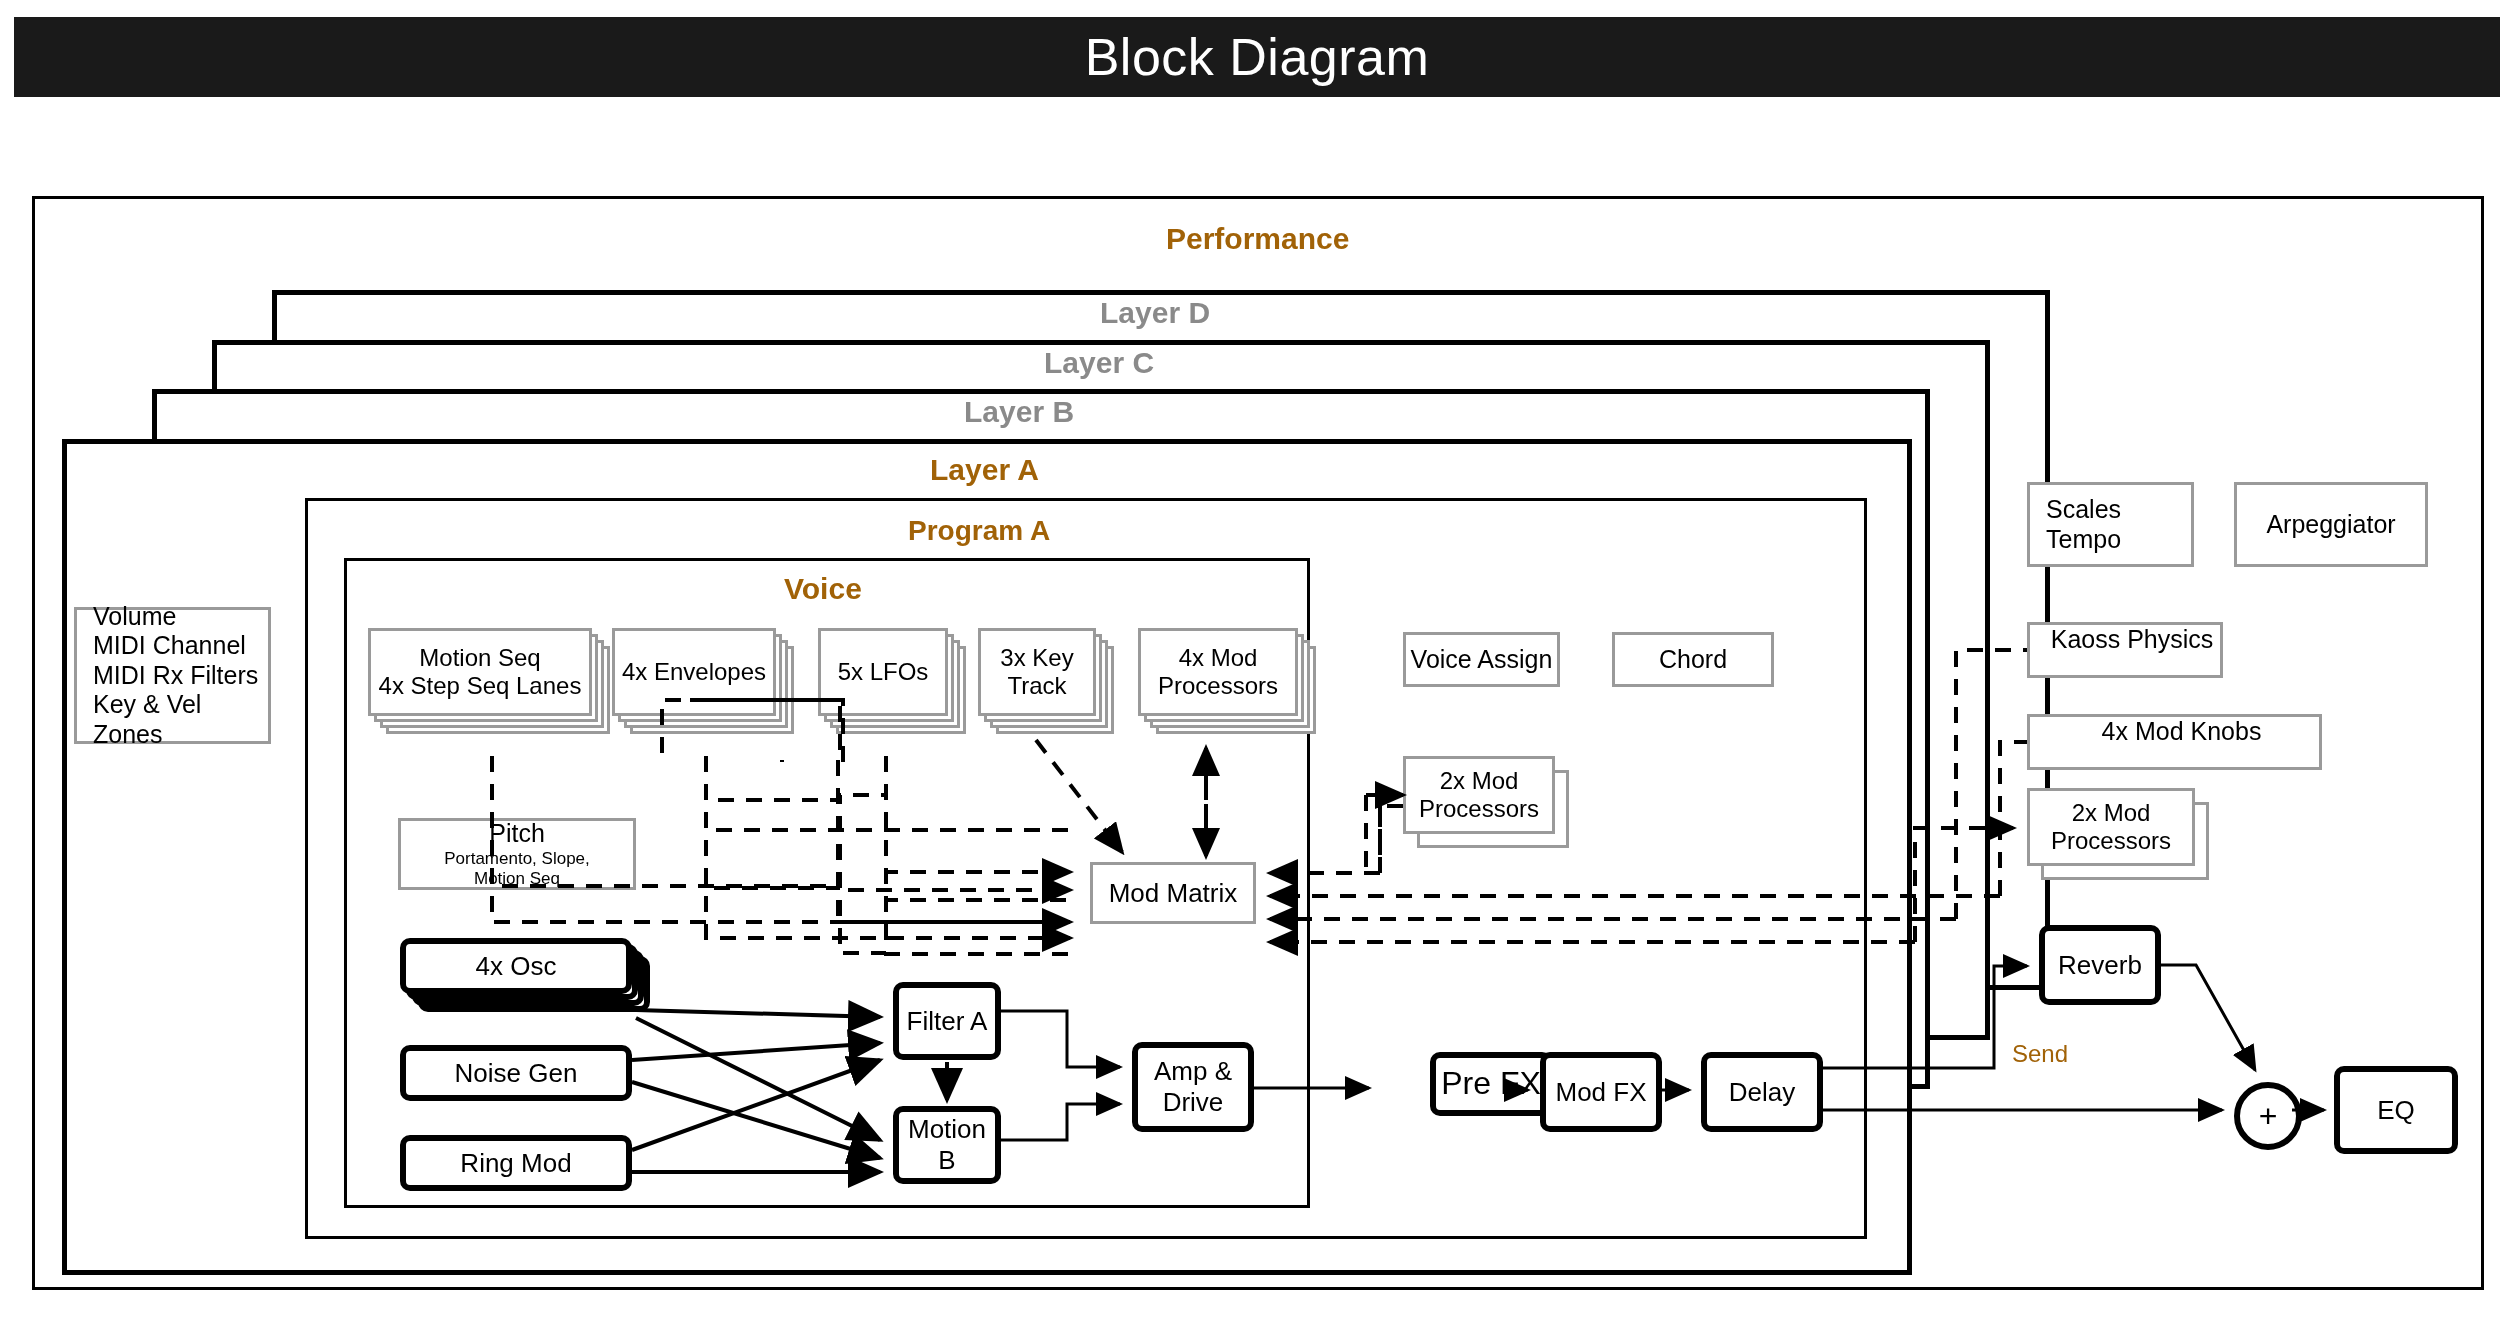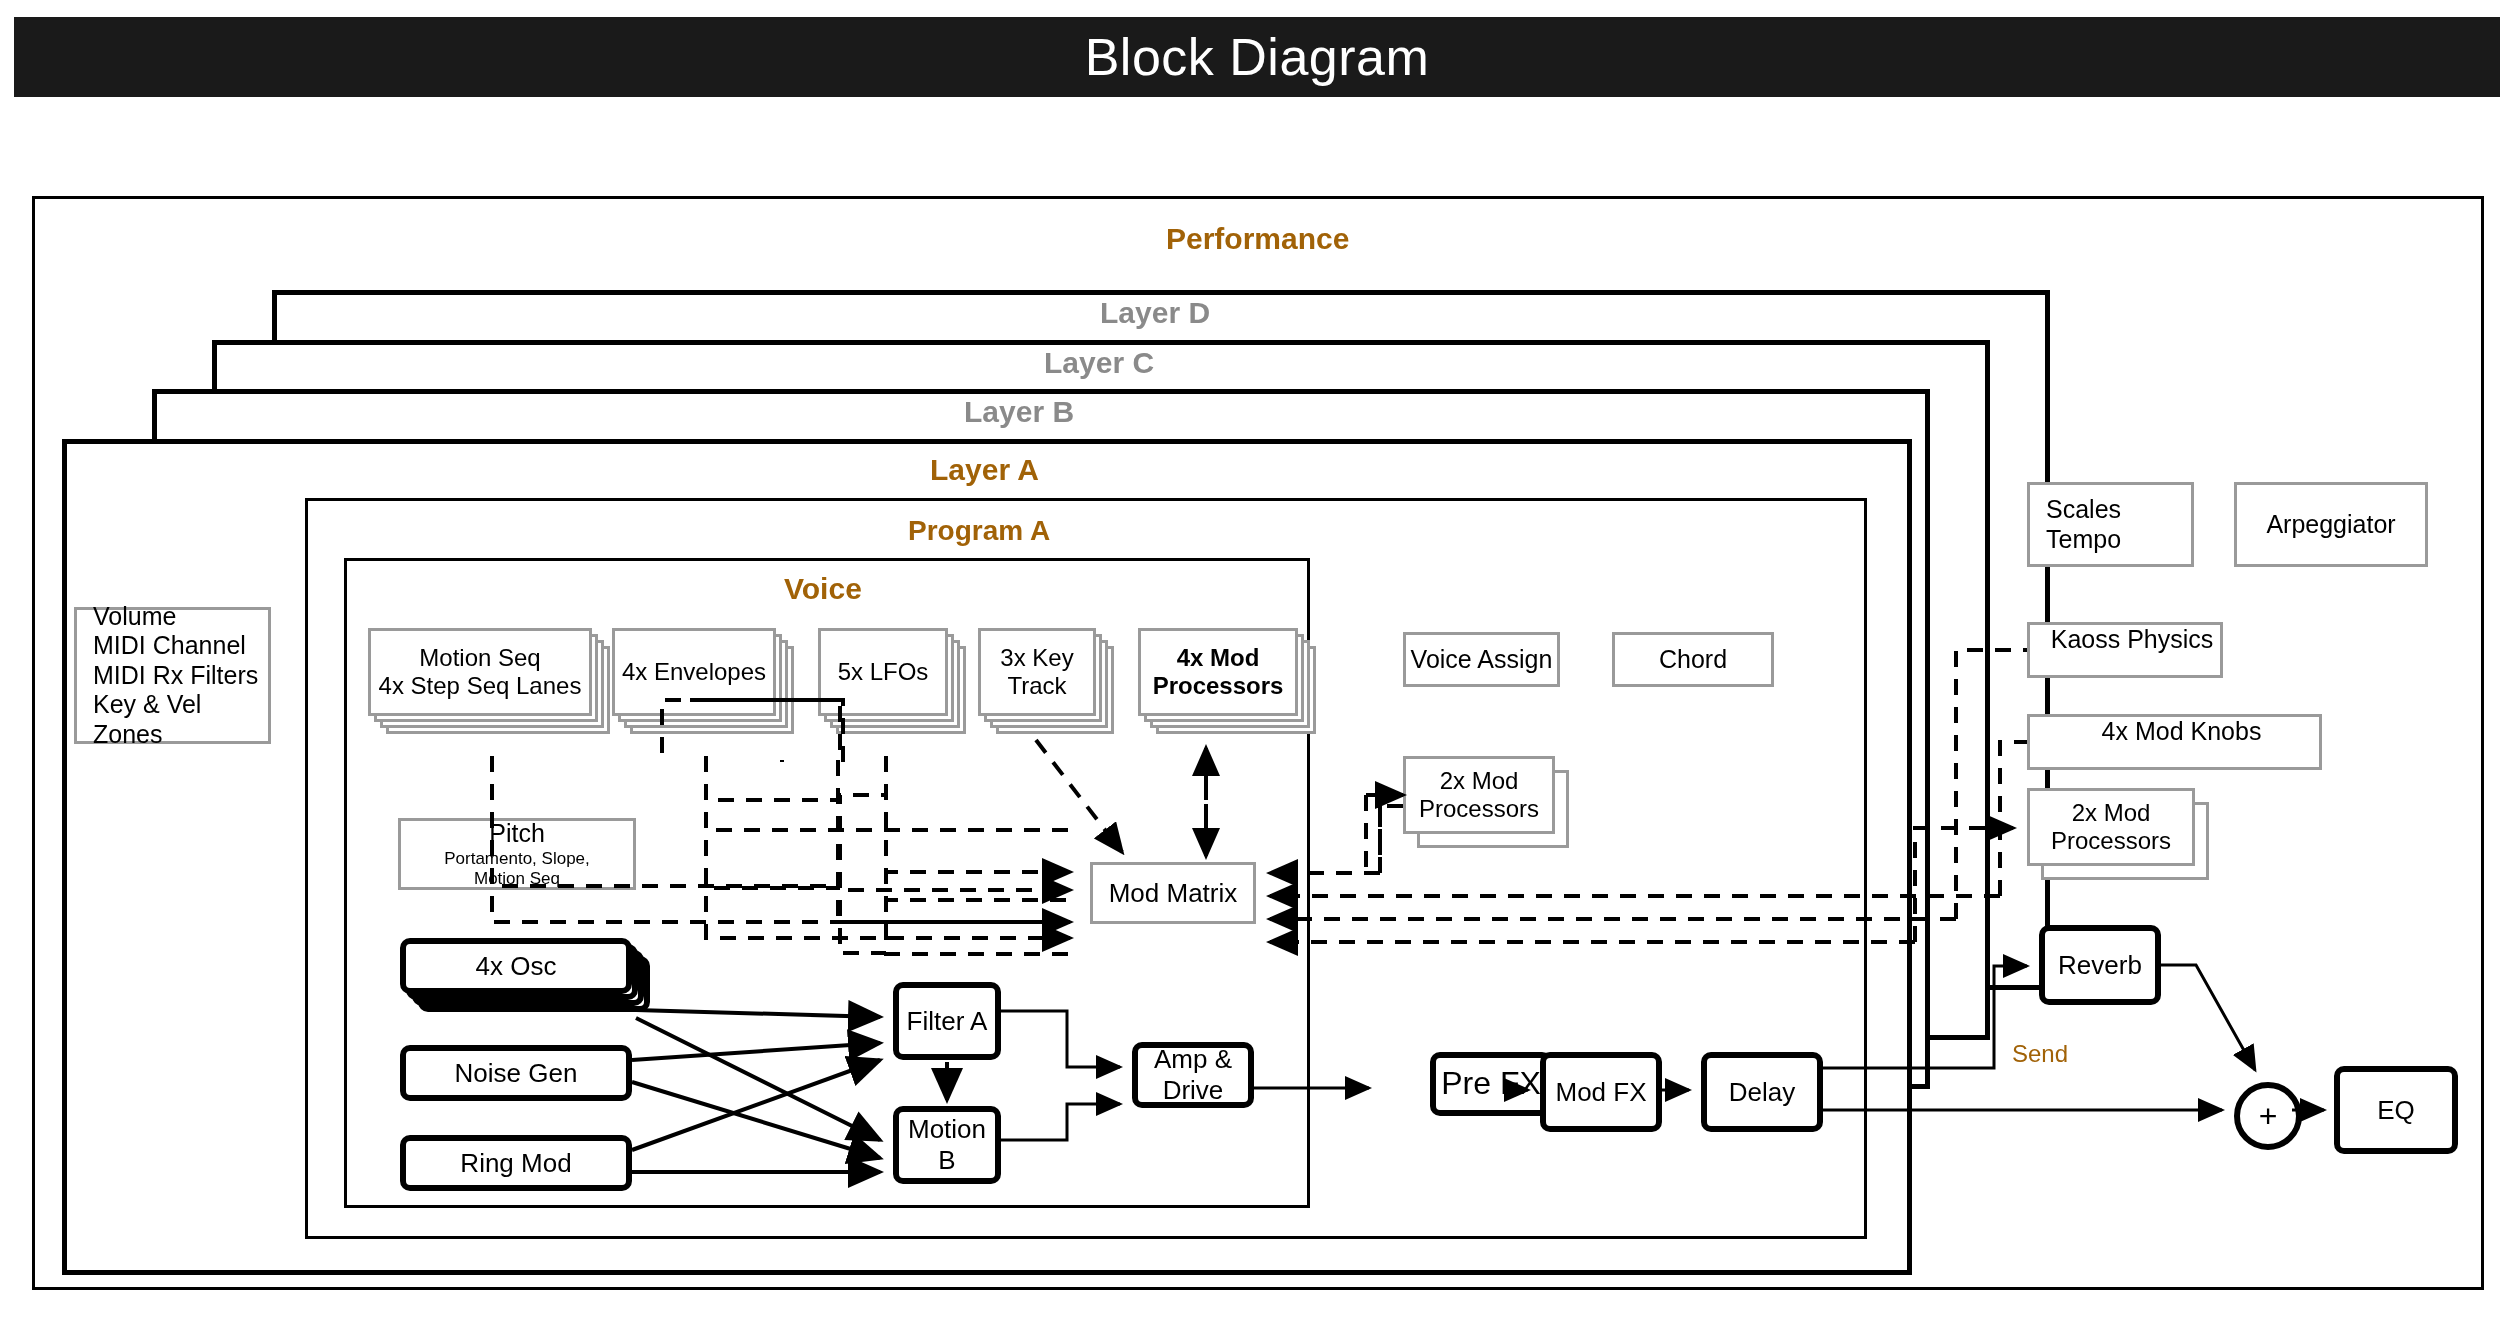--- a/index.html
+++ b/index.html
@@ -116,21 +116,21 @@
   <div class="stack-wrap" style="left:978px;top:628px;width:150px;height:110px;">
     <div class="stack-sh" style="left:18px;top:18px;width:118px;height:88px;"></div>
     <div class="stack-sh" style="left:12px;top:12px;width:118px;height:88px;"></div>
     <div class="stack-sh" style="left:6px;top:6px;width:118px;height:88px;"></div>
     <div class="stack-top gray twoline" style="left:0;top:0;width:118px;height:88px;font-size:24px;">
       <span>3x Key</span>
       <span>Track</span>
     </div>
   </div>
 
-  <div class="stack-wrap" style="left:1138px;top:628px;width:190px;height:110px;font-weight:bold;">
+  <div class="stack-wrap" style="left:1138px;top:628px;width:190px;height:110px;">
     <div class="stack-sh" style="left:18px;top:18px;width:160px;height:88px;"></div>
     <div class="stack-sh" style="left:12px;top:12px;width:160px;height:88px;"></div>
     <div class="stack-sh" style="left:6px;top:6px;width:160px;height:88px;"></div>
     <div class="stack-top gray twoline" style="left:0;top:0;width:160px;height:88px;font-size:24px;">
       <span>4x Mod</span>
       <span>Processors</span>
     </div>
   </div>
 
   <div class="bx gray twoline" style="left:398px;top:818px;width:238px;height:72px;">
@@ -175,21 +175,21 @@
     <span>Ring Mod</span>
   </div>
 
   <div class="bx blkround" style="left:893px;top:982px;width:108px;height:78px;font-size:26px;">
     <span>Filter A</span>
   </div>
   <div class="bx blkround" style="left:893px;top:1106px;width:108px;height:78px;font-size:26px;">
     <span>Motion B</span>
   </div>
 
-  <div class="bx blkround twoline" style="left:1132px;top:1042px;width:122px;height:66px;font-size:26px;">
+  <div class="bx blkround twoline" style="left:1132px;top:1042px;width:122px;height:90px;font-size:26px;">
     <span>Amp &amp;</span>
     <span>Drive</span>
   </div>
 
   <div class="bx blkround" style="left:1430px;top:1052px;width:122px;height:64px;font-size:32px;">
     <span>Pre FX</span>
   </div>
   <div class="bx blkround" style="left:1540px;top:1052px;width:122px;height:80px;font-size:26px;">
     <span>Mod FX</span>
   </div>

